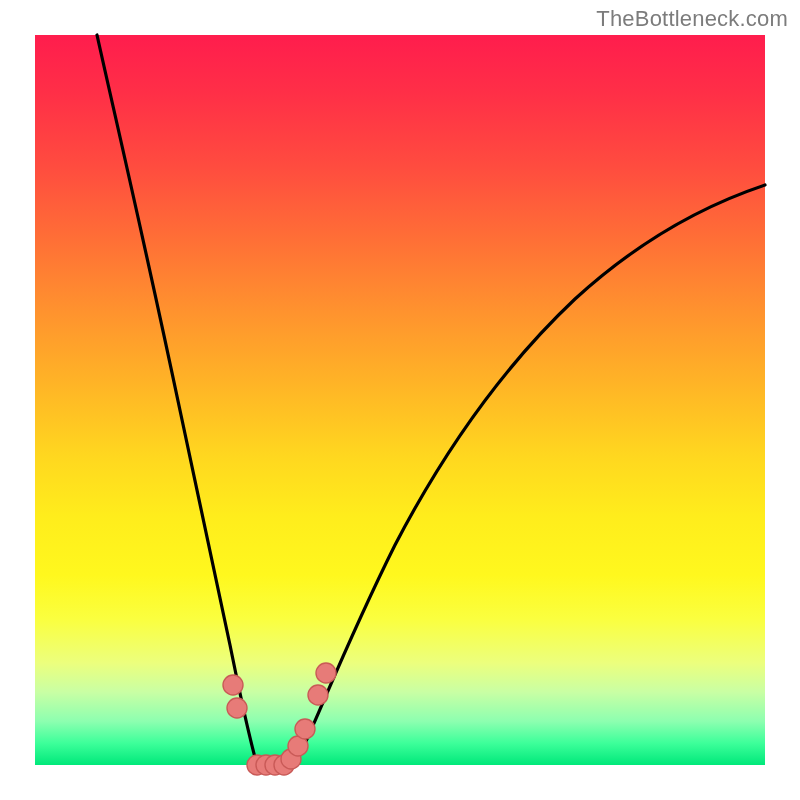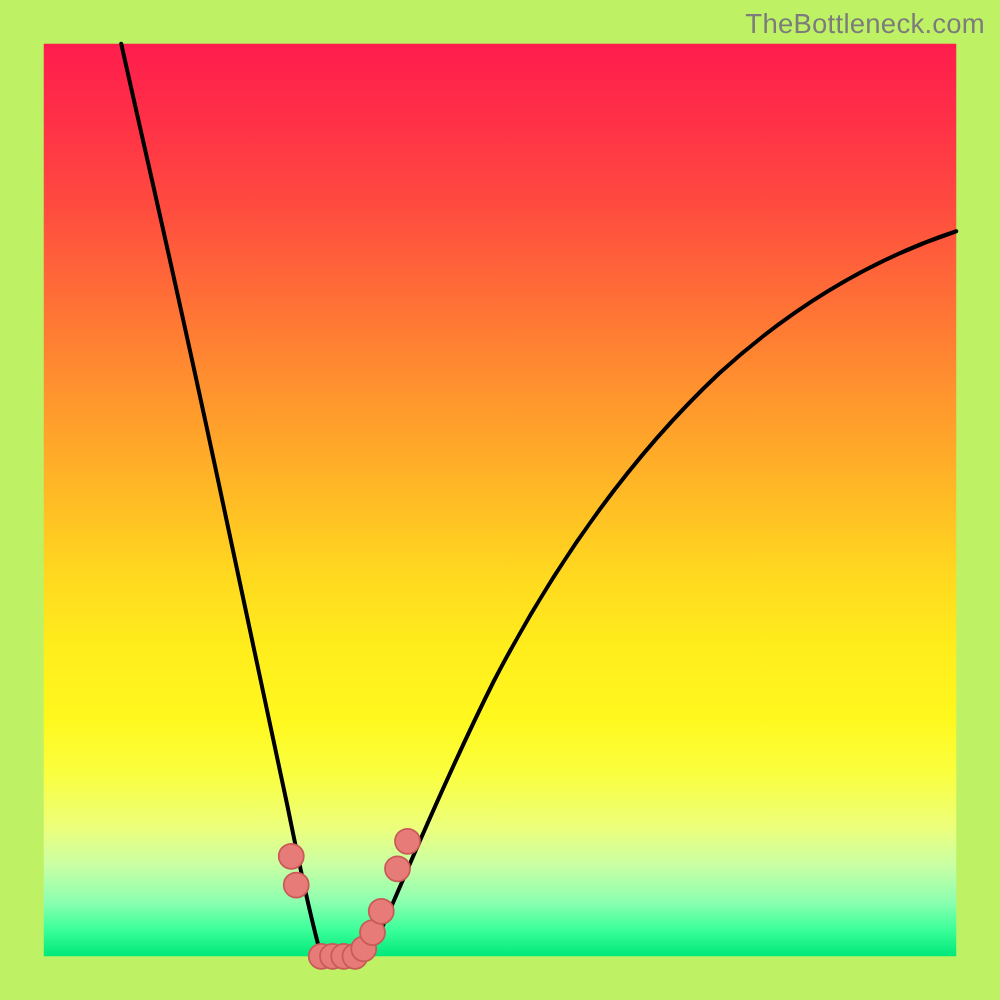--- a/index.html
+++ b/index.html
@@ -10,21 +10,21 @@
     background: #000;
     overflow: hidden;
     font-family: Arial, Helvetica, sans-serif;
   }
   .frame {
     position: absolute;
     left: 0;
     top: 0;
     width: 800px;
     height: 800px;
-    background: #bef264;
+    background: #ffffff;
   }
   .plot {
     position: absolute;
     left: 35px;
     top: 35px;
     width: 730px;
     height: 730px;
     background: linear-gradient(
       to bottom,
       #ff1d4d 0%,

